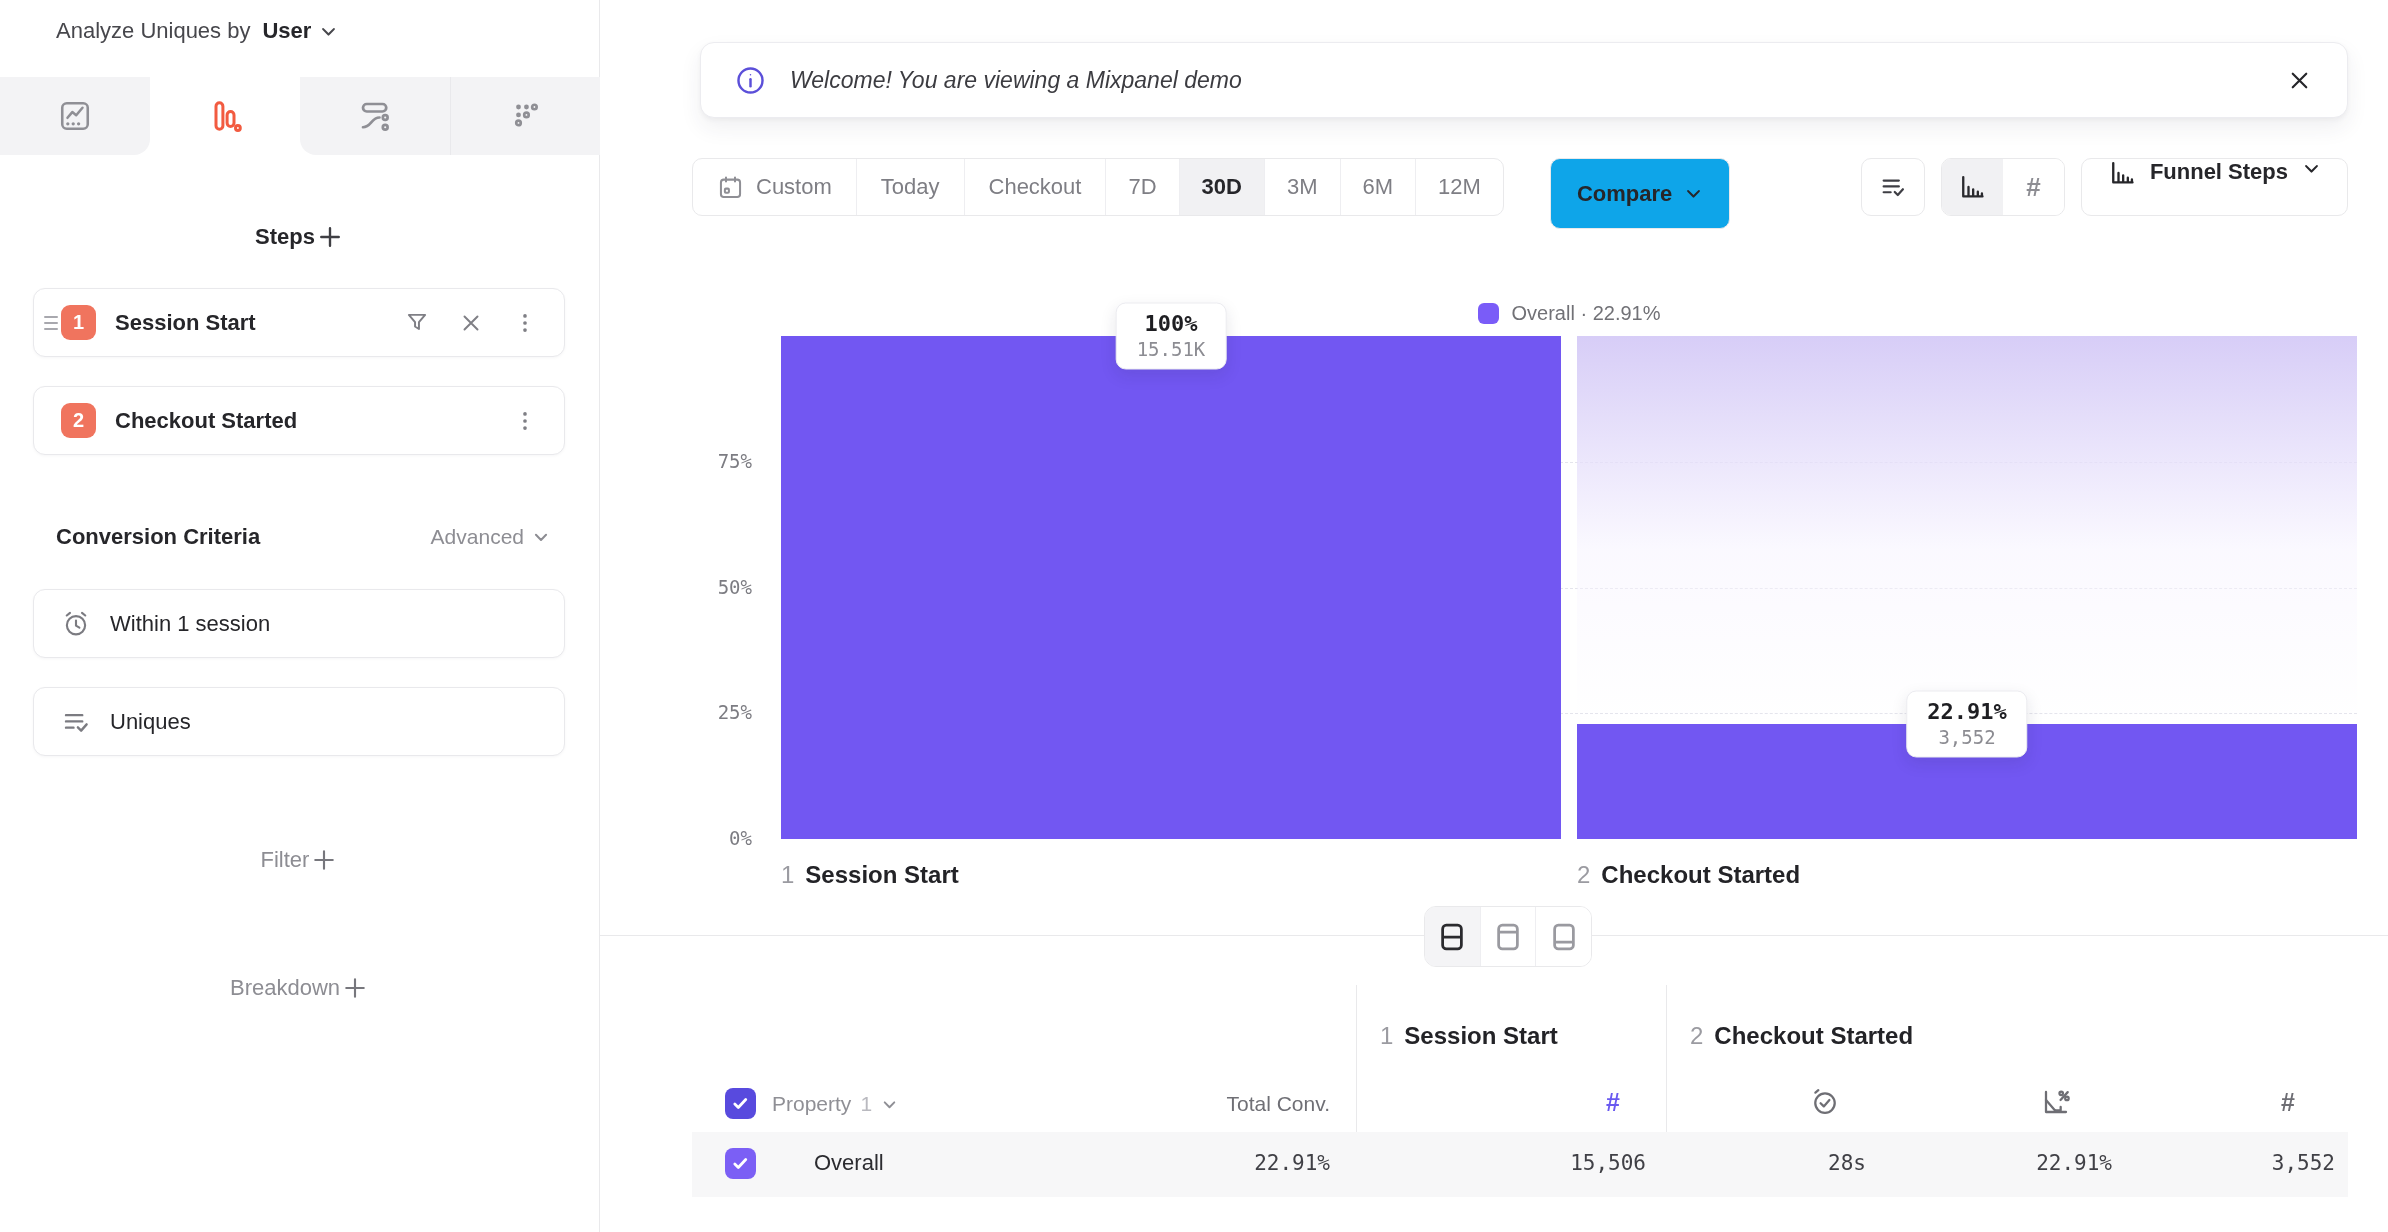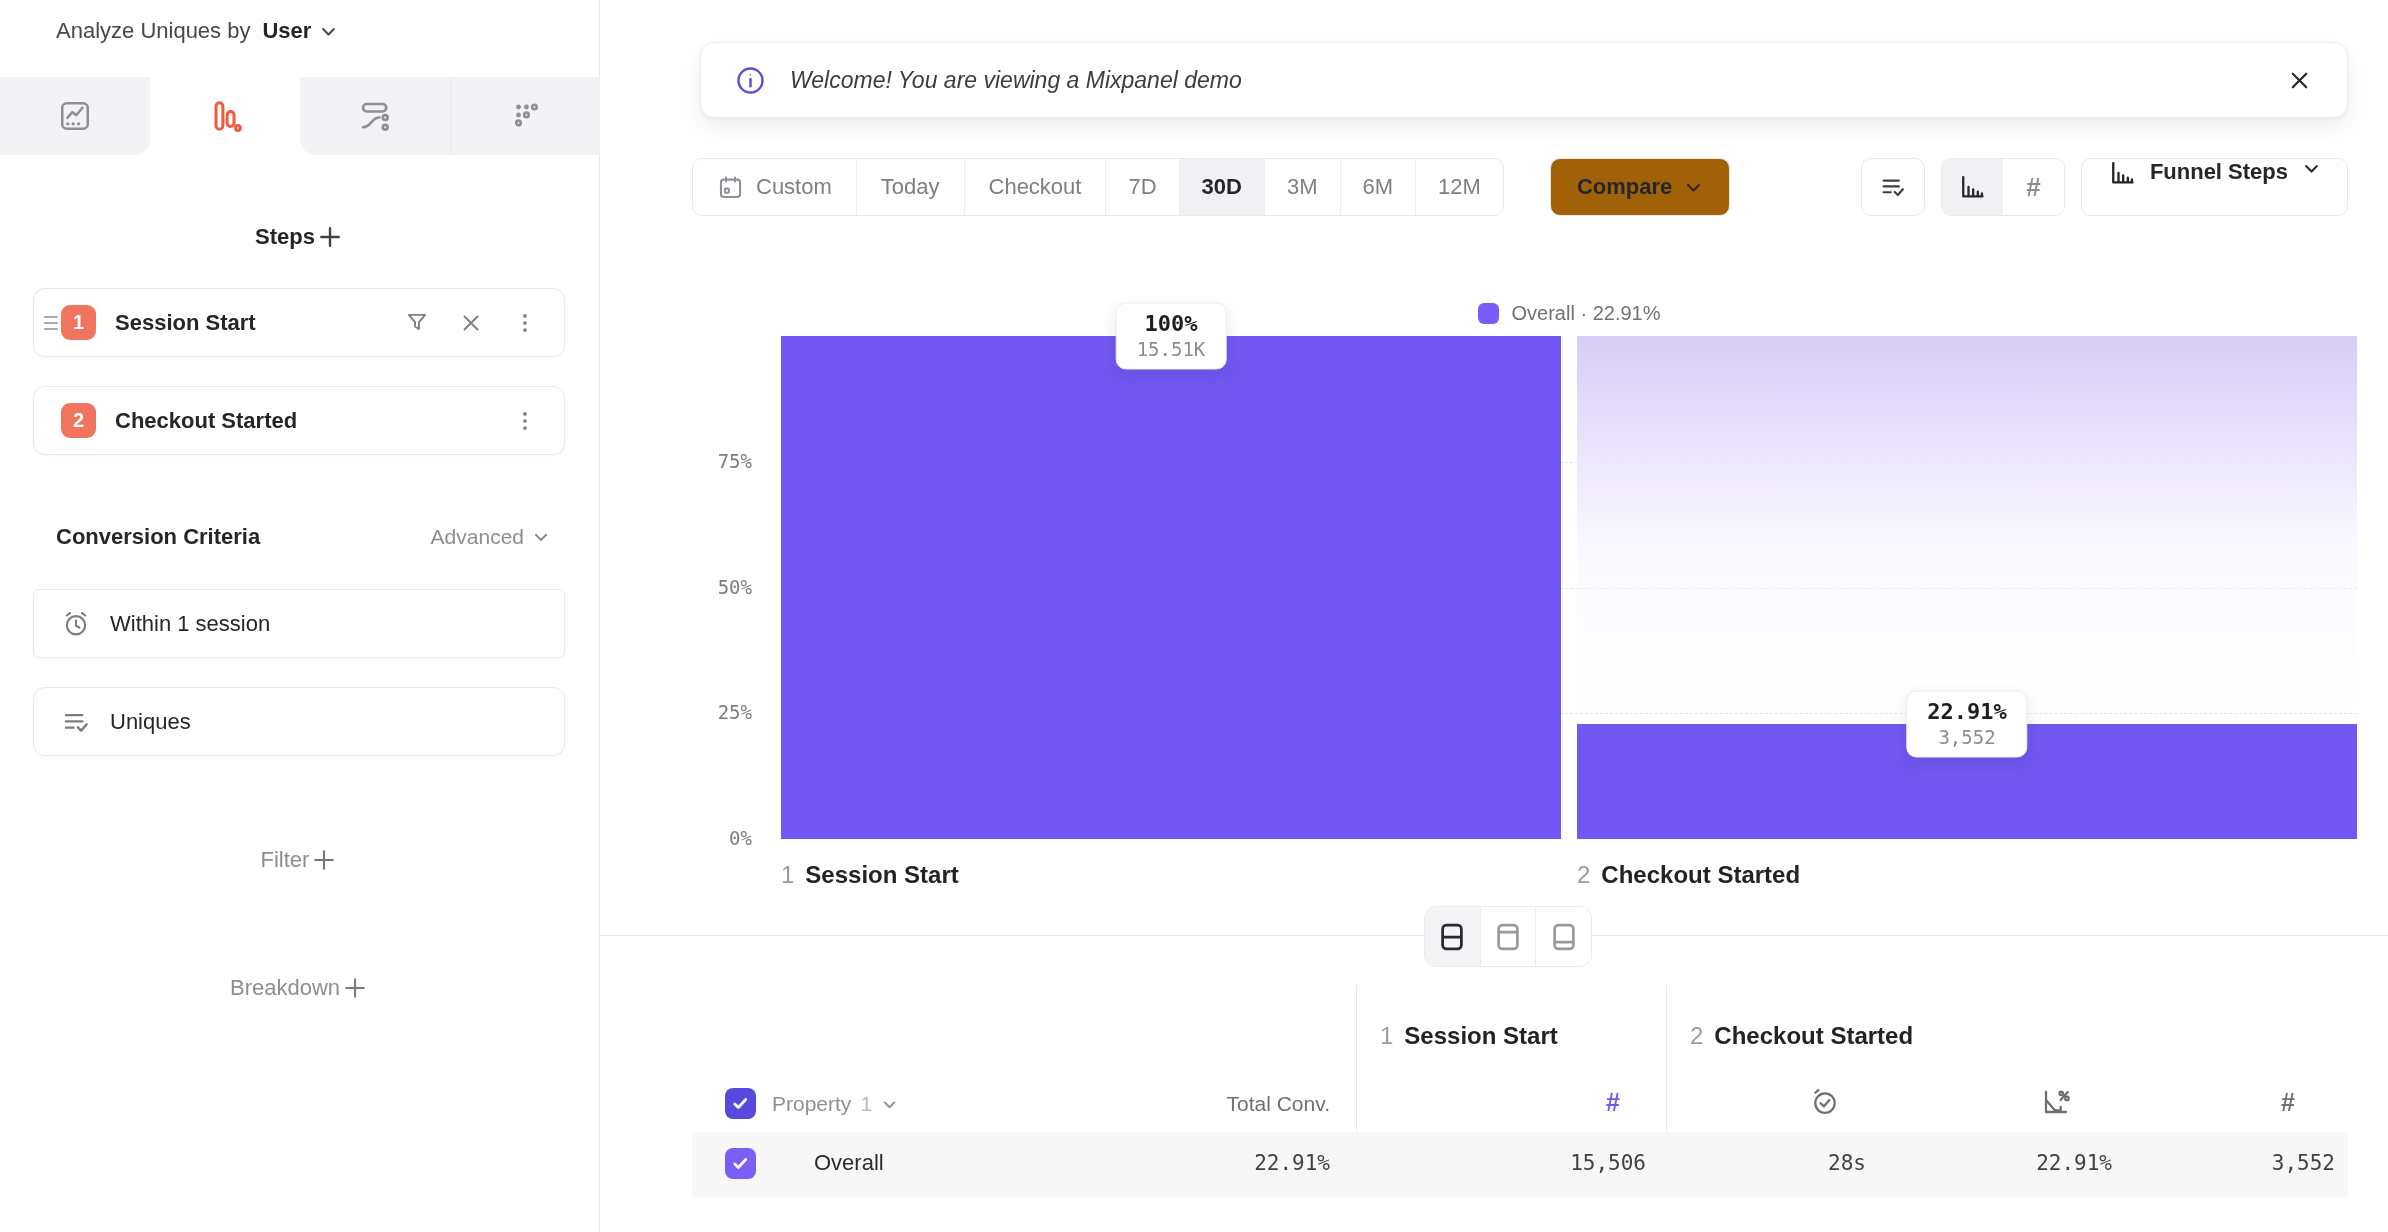--- a/index.html
+++ b/index.html
@@ -38,21 +38,21 @@
   .drag-handle i { display:block; height:2px; background:#a8a8ae; border-radius:1px; }
   .drag-spacer { width:24px; }
   .step-badge { width:35px; height:35px; border-radius:9px; background:#f0745e; color:#fff; font-size:20px; font-weight:700; display:flex; align-items:center; justify-content:center; margin-left:3px; flex:none; }
   .step-name { margin-left:19px; font-size:22px; font-weight:600; color:#26262a; flex:1; }
   .step-icons { display:flex; align-items:center; gap:28px; padding-right:26px; color:#7f7f85; }
   .icon-btn { background:none; border:none; padding:0; cursor:pointer; color:inherit; display:flex; }
 
   .conv-header { position:absolute; left:56px; top:524px; width:494px; display:flex; align-items:center; justify-content:space-between; }
   .conv-header .title { font-size:22px; font-weight:700; color:#26262a; }
   .advanced { display:flex; align-items:center; gap:8px; font-size:21px; color:#8d8d93; background:none; border:none; cursor:pointer; }
-  .crit-card-1 { top:589px;border-radius:6px; }
+  .crit-card-1 { top:589px; }
   .crit-card-2 { top:687px; }
   .crit-icon { margin-left:27px; color:#7b7b81; display:flex; }
   .crit-label { margin-left:19px; font-size:22px; color:#26262a; }
 
   .filter-row { top:845px; }
   .breakdown-row { top:973px; }
   .gray-title { font-size:22px; color:#8d8d93; }
 
   
   .banner { position:absolute; left:700px; top:42px; width:1648px; height:76px; background:#fff; border:1px solid #ececf0; border-radius:14px; box-shadow:0 10px 22px rgba(40,40,70,.07), 0 2px 5px rgba(0,0,0,.04); display:flex; align-items:center; padding:0 34px; }
@@ -60,21 +60,21 @@
   .banner .info { color:#5b4fd9; display:flex; }
   .banner .close { color:#26262a; }
 
   .toolbar { position:absolute; left:692px; top:158px; width:1656px; height:58px; display:flex; justify-content:space-between; }
   .date-control { display:flex; height:58px; border:1px solid #e9e9eb; border-radius:10px; background:#fff; overflow:hidden; }
   .date-item { display:flex; align-items:center; height:100%; padding:0 24px; font-size:22px; color:#7e7e84; border-left:1px solid #eeeef1; cursor:pointer; white-space:nowrap; }
   .date-item:first-child { border-left:none; }
   .date-item.small { padding:0 22px; }
   .date-item.selected { background:#f1f1f3; color:#26262a; font-weight:600; }
   .date-item svg { margin-right:12px; color:#8f8f95; }
-  .compare-btn { margin-left:46px; height:58px; display:flex; align-items:center; gap:12px; padding:0 26px; border:1px solid #e9e9eb; border-radius:10px; background:#a16207; font-size:22px; font-weight:600; color:#26262a; cursor:pointer; }
+  .compare-btn { margin-left:46px; height:71px; display:flex; align-items:center; gap:12px; padding:0 26px; border:1px solid #e9e9eb; border-radius:10px; background:#0ea5e9; font-size:22px; font-weight:600; color:#26262a; cursor:pointer; }
 
   .toolbar-right { display:flex; align-items:center; gap:16px; }
   .sq-btn { width:64px; height:58px; display:flex; align-items:center; justify-content:center; border:1px solid #e9e9eb; border-radius:10px; background:#fff; color:#3e3e44; cursor:pointer; }
   .seg-pair { display:flex; height:58px; border:1px solid #e9e9eb; border-radius:10px; overflow:hidden; background:#fff; }
   .seg { width:61px; height:100%; display:flex; align-items:center; justify-content:center; cursor:pointer; color:#8d8d93; background:#fff; border:none; }
   .seg.selected { background:#f1f1f3; color:#2a2a2e; }
   .seg .hash { font-size:26px; font-weight:600; }
   .funnel-steps-btn { height:58px; display:flex; align-items:flex-start; gap:14px; padding:0 26px; border:1px solid #e9e9eb; border-radius:10px; background:#fff; font-size:22px; font-weight:600; color:#26262a; cursor:pointer; }
 
   .legend { position:absolute; left:781px; top:254px; width:1576px; display:flex; align-items:center; justify-content:center; gap:13px; cursor:pointer;margin-top:48px; }

